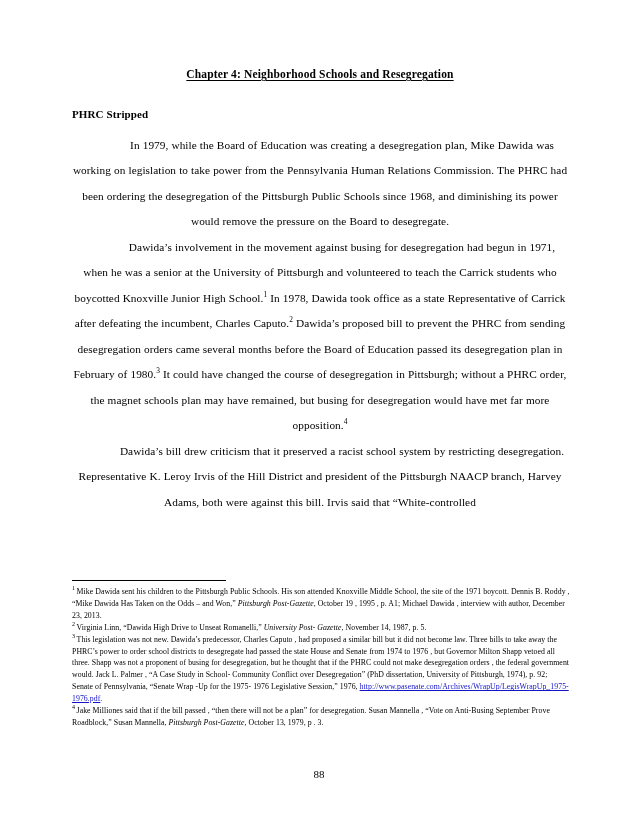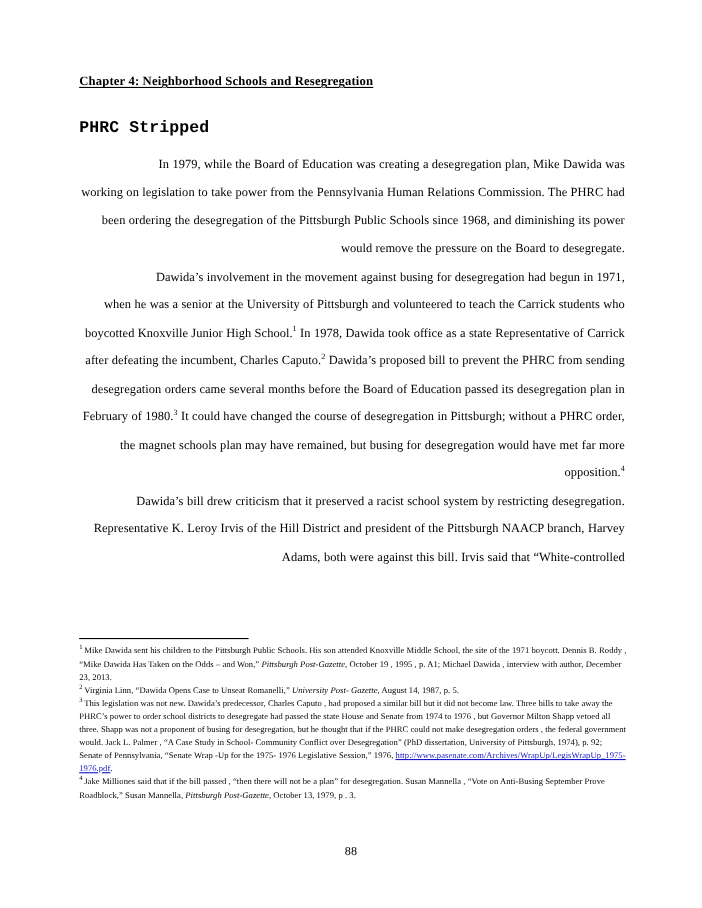--- a/index.html
+++ b/index.html
@@ -20,44 +20,44 @@
     overflow: hidden;
     box-sizing: border-box;
   }
   .content {
     position: absolute;
     left: 72px;
     top: 68px;
     width: 496px;
   }
   .chapter-title {
+    text-align: center;
     font-size: 11.5px;
     font-weight: bold;
     letter-spacing: 0.15px;
     margin: 0 0 26px 0;
     line-height: 1.2;
   }
   .chapter-title span.u {
     text-decoration: underline;
     text-underline-offset: 1.5px;
   }
   .section-heading {
-    font-size: 15px;
+    font-size: 11px;
     font-weight: bold;
     margin: 0 0 12px 0;
     line-height: 1.2;
     letter-spacing: 0.1px;
-    font-family: Liberation Mono, monospace;
   }
   .body-para {
     font-size: 11.3px;
     line-height: 25.5px;
     text-indent: 44px;
     margin: 0;
-    text-align: right;
+    text-align: center;
     letter-spacing: 0.05px;
     word-spacing: 0.2px;
   }
   sup.fn {
     font-size: 7.4px;
     vertical-align: super;
     line-height: 0;
   }
   
   .footnotes {
@@ -119,21 +119,21 @@
 
     <p class="body-para"><span>Dawida’s bill drew criticism that it preserved a racist school system by restricting desegregation.  Representative K. Leroy Irvis of the Hill District and president of the Pittsburgh NAACP branch, Harvey Adams, both were against this bill.  Irvis said that “White-controlled</span></p>
 
   </div>
 
   <div class="footnotes">
     <hr class="fn-rule">
 
     <p class="fn-item"><sup>1</sup><span>Mike Dawida sent his children to the Pittsburgh Public Schools.  His son attended Knoxville Middle School, the site of the 1971 boycott. Dennis B. Roddy , “Mike Dawida Has Taken on the Odds – and Won,” </span><span class="it">Pittsburgh Post-Gazette</span><span>, October 19 , 1995 , p. A1; Michael Dawida , interview with author, December 23, 2013.</span></p>
 
-    <p class="fn-item"><sup>2</sup><span>Virginia Linn, “Dawida Opens Case to Unseat Romanelli,” </span><span class="it">University Post- Gazette</span><span>, August 14, 1987, p. 5.</span></p>
+    <p class="fn-item"><sup>2</sup><span>Virginia Linn, “Dawida High Drive to Unseat Romanelli,” </span><span class="it">University Post- Gazette</span><span>, November 14, 1987, p. 5.</span></p>
 
     <p class="fn-item"><sup>3</sup><span>This legislation was not new.  Dawida’s predecessor, Charles Caputo , had proposed a similar bill but it did not become law.  Three bills to take away the PHRC’s power to order school districts to desegregate had passed the state House and Senate from 1974 to 1976 , but Governor Milton Shapp vetoed all three.  Shapp was not a proponent of busing for desegregation, but he thought that if the PHRC could not make desegregation orders , the federal government would.  Jack L. Palmer , “A Case Study in School- Community Conflict over Desegregation” (PhD dissertation, University of Pittsburgh, 1974), p. 92; Senate of Pennsylvania, “Senate Wrap -Up for the 1975- 1976 Legislative Session,” 1976, </span><a class="fn-link" href="#">http://www.pasenate.com/Archives/WrapUp/LegisWrapUp_1975-1976.pdf</a><span>.</span></p>
 
     <p class="fn-item"><sup>4</sup><span>Jake Milliones said that if the bill passed , “then there will not be a plan” for desegregation.  Susan Mannella , “Vote on Anti-Busing September Prove Roadblock,” Susan Mannella, </span><span class="it">Pittsburgh Post-Gazette</span><span>, October 13, 1979, p . 3.</span></p>
   </div>
 
   <div class="page-number">88</div>
 
 </div>
 

